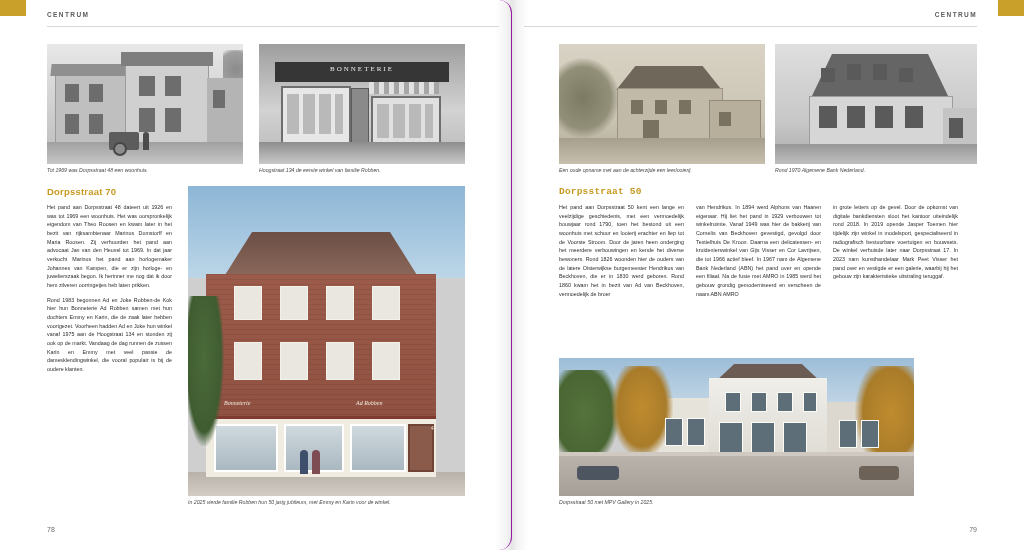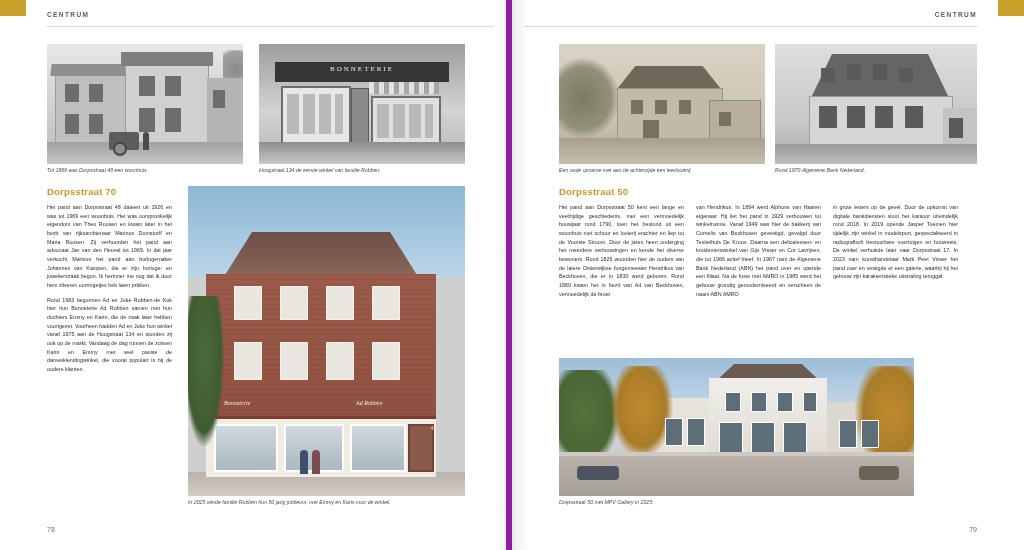--- a/index.html
+++ b/index.html
@@ -21,21 +21,22 @@
     display: flex;
   }
   .page {
     position: relative;
     width: 512px;
     height: 550px;
     background: #ffffff;
     box-sizing: border-box;
   }
   .page-left {
-    border-right: 6px solid #a21caf;
+    border-right: 1px solid #a21caf;
+    border-radius: 13px;
   }
   
   .gutter {
     position: absolute;
     left: 496px;
     top: 0;
     width: 32px;
     height: 550px;
     background: linear-gradient(to right, rgba(0,0,0,0.00) 0%, rgba(0,0,0,0.05) 35%, rgba(0,0,0,0.10) 50%, rgba(0,0,0,0.05) 65%, rgba(0,0,0,0.00) 100%);
     pointer-events: none;
@@ -317,21 +318,21 @@
       <div class="w" style="left:124px;top:24px;width:14px;height:14px;"></div>
       <div class="w" style="left:44px;top:62px;width:18px;height:22px;"></div>
       <div class="w" style="left:72px;top:62px;width:18px;height:22px;"></div>
       <div class="w" style="left:100px;top:62px;width:18px;height:22px;"></div>
       <div class="w" style="left:130px;top:62px;width:18px;height:22px;"></div>
       <div class="w" style="left:174px;top:74px;width:14px;height:20px;"></div>
       <div class="road"></div>
     </div>
     <div class="cap" style="left:263px; top:167px; width:202px;">Rond 1970 Algemene Bank Nederland.</div>
 
-    <div class="heading" style="left:47px; top:186px;">Dorpsstraat 50</div>
+    <div class="heading" style="left:47px; top:186px;font-family:Liberation Mono, monospace;">Dorpsstraat 50</div>
 
     <div class="col" style="left:47px; top:203px; width:125px;">
       <p>Het pand aan Dorpsstraat 50 kent een lange en veelzijdige geschiedenis, met een vermoedelijk bouwjaar rond 1790, toen het bestond uit een woonhuis met schuur en looierij erachter en liep tot de Voorste Stroom. Door de jaren heen onderging het meerdere verbouwingen en kende het diverse bewoners. Rond 1826 woonden hier de ouders van de latere Oisterwijkse burgemeester Hendrikus van Beckhoven, die er in 1830 werd geboren. Rond 1860 kwam het in bezit van Ad van Beckhoven, vermoedelijk de broer</p>
     </div>
     <div class="col" style="left:184px; top:203px; width:125px;">
       <p>van Hendrikus. In 1894 werd Alphons van Haaren eigenaar. Hij liet het pand in 1929 verbouwen tot winkelruimte. Vanaf 1949 was hier de bakkerij van Cornelis van Beckhoven gevestigd, gevolgd door Textielhuis De Kroon. Daarna een delicatessen- en kruidenierswinkel van Gijs Visser en Cor Lavrijsen, die tot 1966 actief bleef. In 1967 nam de Algemene Bank Nederland (ABN) het pand over en opende een filiaal. Na de fusie met AMRO in 1985 werd het gebouw grondig gemoderniseerd en verscheen de naam ABN AMRO</p>
     </div>
     <div class="col" style="left:321px; top:203px; width:125px;">
       <p>in grote letters op de gevel. Door de opkomst van digitale bankdiensten sloot het kantoor uiteindelijk rond 2018. In 2019 opende Jasper Toemen hier tijdelijk zijn winkel in modelsport, gespecialiseerd in radiografisch bestuurbare voertuigen en bouwsets. De winkel verhuisde later naar Dorpsstraat 17. In 2023 nam kunsthandelaar Mark Peet Visser het pand over en vestigde er een galerie, waarbij hij het gebouw zijn karakteristieke uitstraling teruggaf.</p>
     </div>

